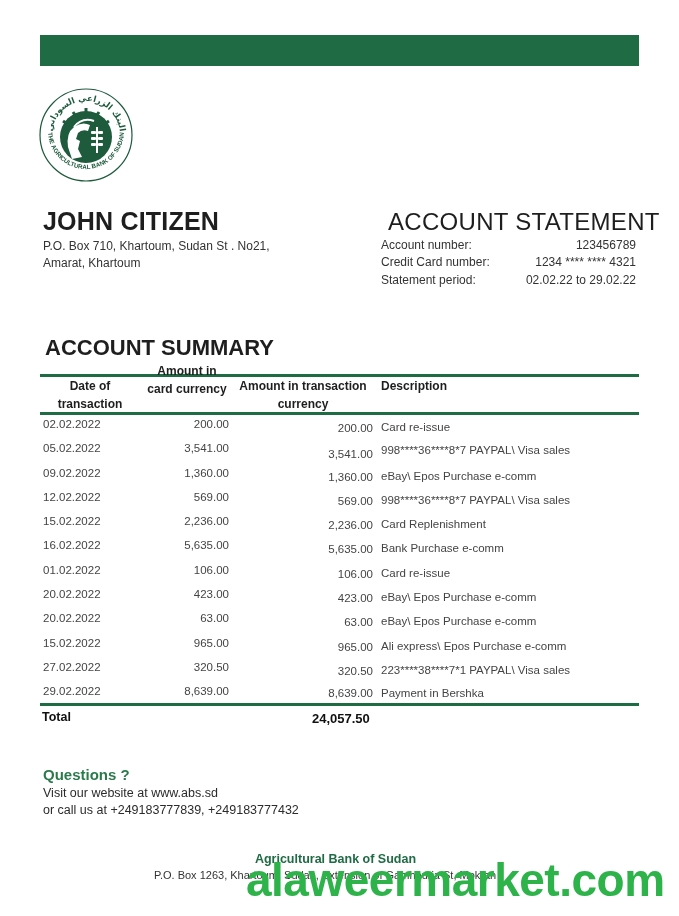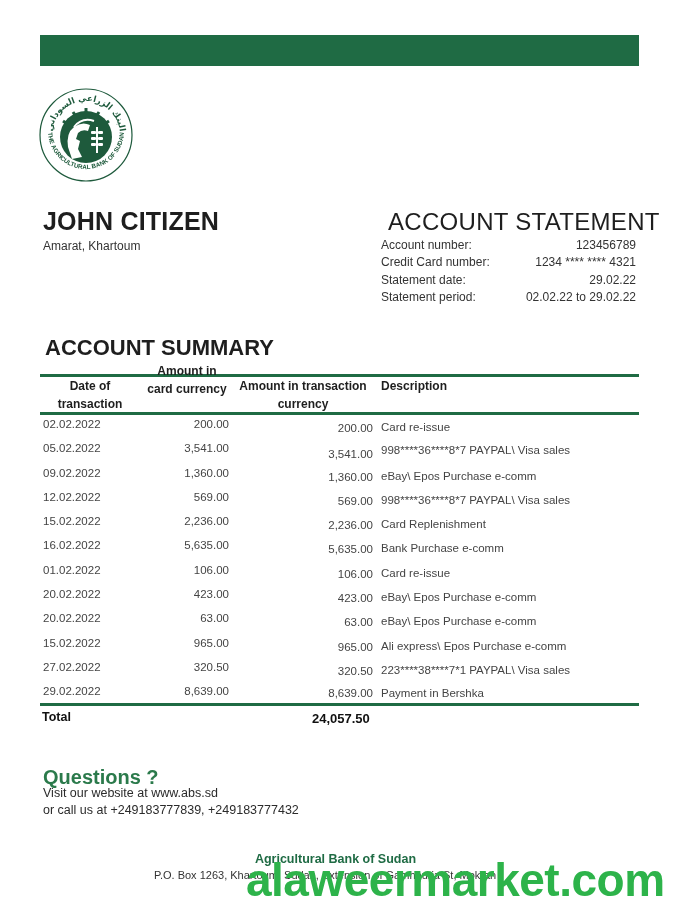--- a/index.html
+++ b/index.html
@@ -33,21 +33,21 @@
   .rows { left: 40px; top: 418px; width: 599px; font-family: "Liberation Sans", sans-serif; font-size: 11.5px; color: #444; }
   .row { position: relative; height: 24.3px; }
   .c-date { position: absolute; left: 3px; top: 0; }
   .c-card { position: absolute; right: 410px; top: 0; text-align: right; }
   .c-tx { position: absolute; right: 266px; top: 4px; text-align: right; }
   .c-desc { position: absolute; left: 341px; top: 3px; white-space: nowrap; }
 
   .total-label { left: 42px; top: 710px; font-family: "Liberation Sans", sans-serif; font-weight: bold; font-size: 12.5px; color: #111; }
   .total-value { left: 312px; top: 711px; font-family: "Liberation Sans", sans-serif; font-weight: bold; font-size: 13px; color: #111; }
 
-  .q-title { left: 43px; top: 766px; font-family: "Liberation Sans", sans-serif; font-size: 20px; font-weight: bold; color: #2b7a4b; }
+  .q-title { left: 43px; top: 766px; font-family: "Liberation Sans", sans-serif; font-size: 15px; font-weight: bold; color: #2b7a4b; }
   .q-line { left: 43px; font-family: "Liberation Sans", sans-serif; font-size: 12.5px; color: #2b2b2b; }
   .q-line-1 { top: 786px; }
   .q-line-2 { top: 803px; }
 
   .footer-bank { left: 0; width: 671px; top: 852px; text-align: center; font-family: "Liberation Sans", sans-serif; font-weight: bold; font-size: 12.5px; color: #1f6b44; }
   .footer-addr { left: 154px; top: 869px; font-family: "Liberation Sans", sans-serif; font-size: 11px; color: #333; white-space: nowrap; }
 
   .watermark { left: 246px; top: 850px; font-family: "Liberation Sans", sans-serif; font-weight: bold; font-size: 46px; color: #2db34a; letter-spacing: -0.5px; line-height: 60px; white-space: nowrap; }
 </style>
 </head>
@@ -90,38 +90,35 @@
       <rect x="60" y="50" width="5" height="3" rx="1"></rect>
       <rect x="53" y="56" width="5" height="3" rx="1"></rect>
       <rect x="60" y="56" width="5" height="3" rx="1"></rect>
       <rect x="58" y="40" width="2" height="26"></rect>
     </g>
   </svg>
 </div>
 
 <div class="abs cust-name">JOHN CITIZEN</div>
 <div class="abs cust-addr">
+  <div>P.O. Box 710, Khartoum, Sudan St . No21,</div>
   <div>Amarat, Khartoum</div>
 </div>
 
 <div class="abs stmt-title">ACCOUNT STATEMENT</div>
 <div class="abs stmt-info">
   <div class="stmt-row">
     <span>Account number:</span>
     <span>123456789</span>
   </div>
   <div class="stmt-row">
     <span>Credit Card number:</span>
     <span>1234 **** **** 4321</span>
   </div>
   <div class="stmt-row">
-    <span>Statement date:</span>
-    <span>29.02.22</span>
-  </div>
-  <div class="stmt-row">
     <span>Statement period:</span>
     <span>02.02.22 to 29.02.22</span>
   </div>
 </div>
 
 <div class="abs summary-title">ACCOUNT SUMMARY</div>
 <div class="abs rule rule-1"></div>
 
 <div class="abs th th-date">
   <div>Date of</div>

